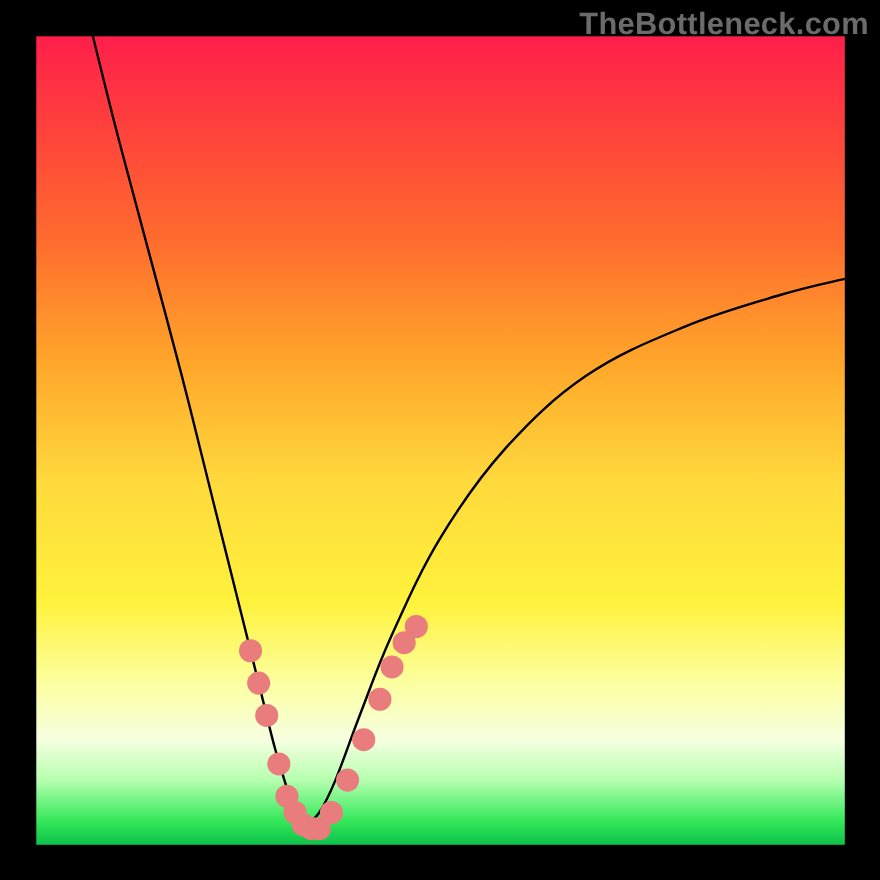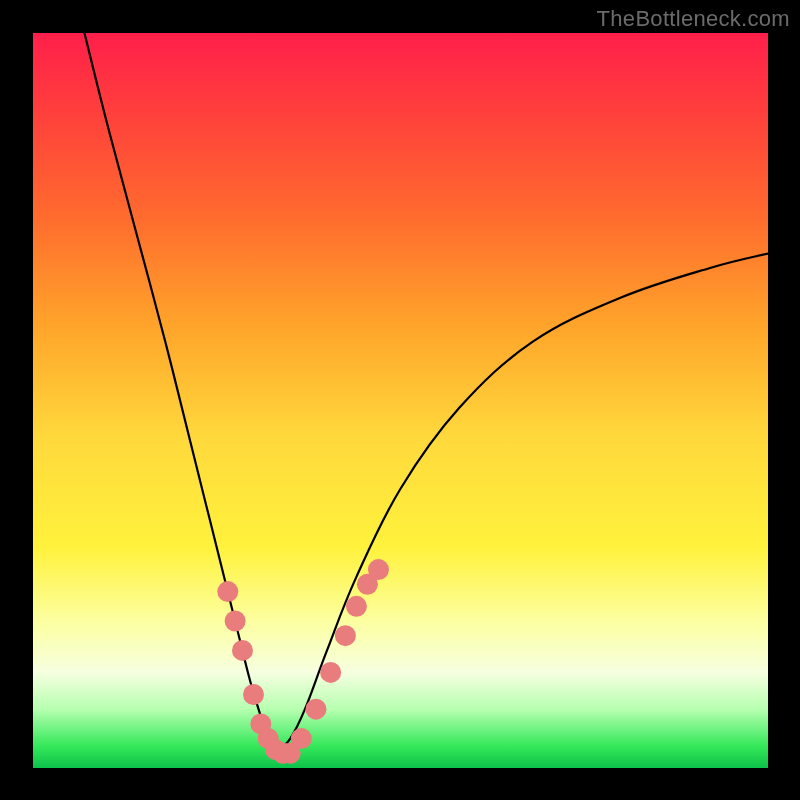--- a/index.html
+++ b/index.html
@@ -36,22 +36,22 @@
       #b6ffb0 92%,
       #35e85a 97%,
       #0cc24a 100%
     );
   }
   .watermark {
     position: absolute;
     top: 6px;
     right: 10px;
     color: #6b6b6b;
-    font-size: 22px;
-    font-weight: 400;
+    font-size: 28px;
+    font-weight: 700;
     letter-spacing: 0.3px;
     z-index: 5;
   }
   svg.curve {
     position: absolute;
     left: 0;
     top: 0;
     width: 735px;
     height: 735px;
     z-index: 2;

